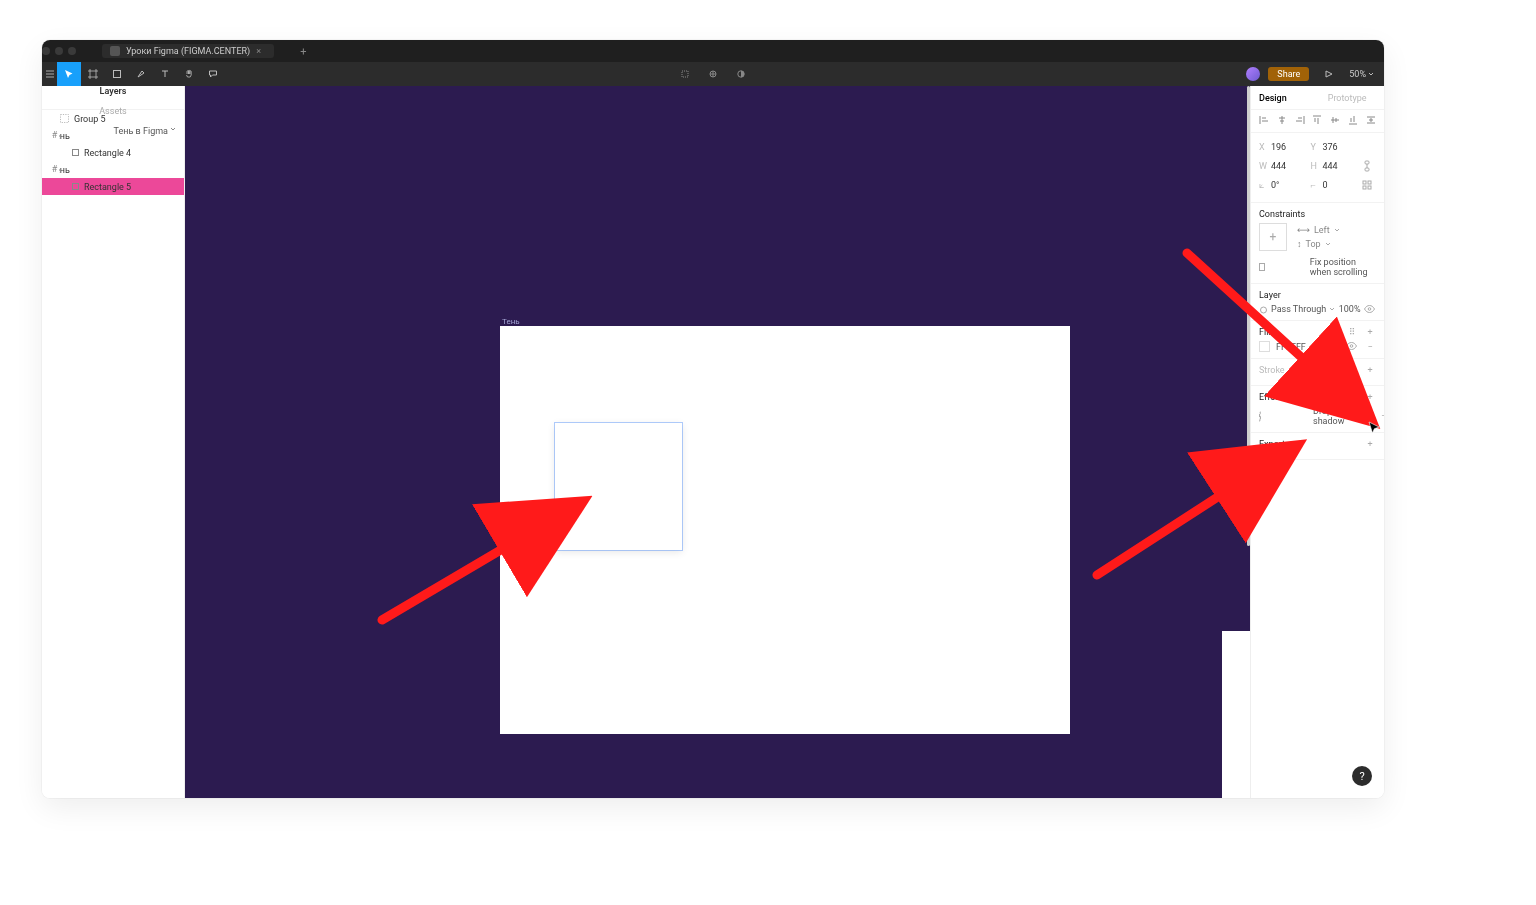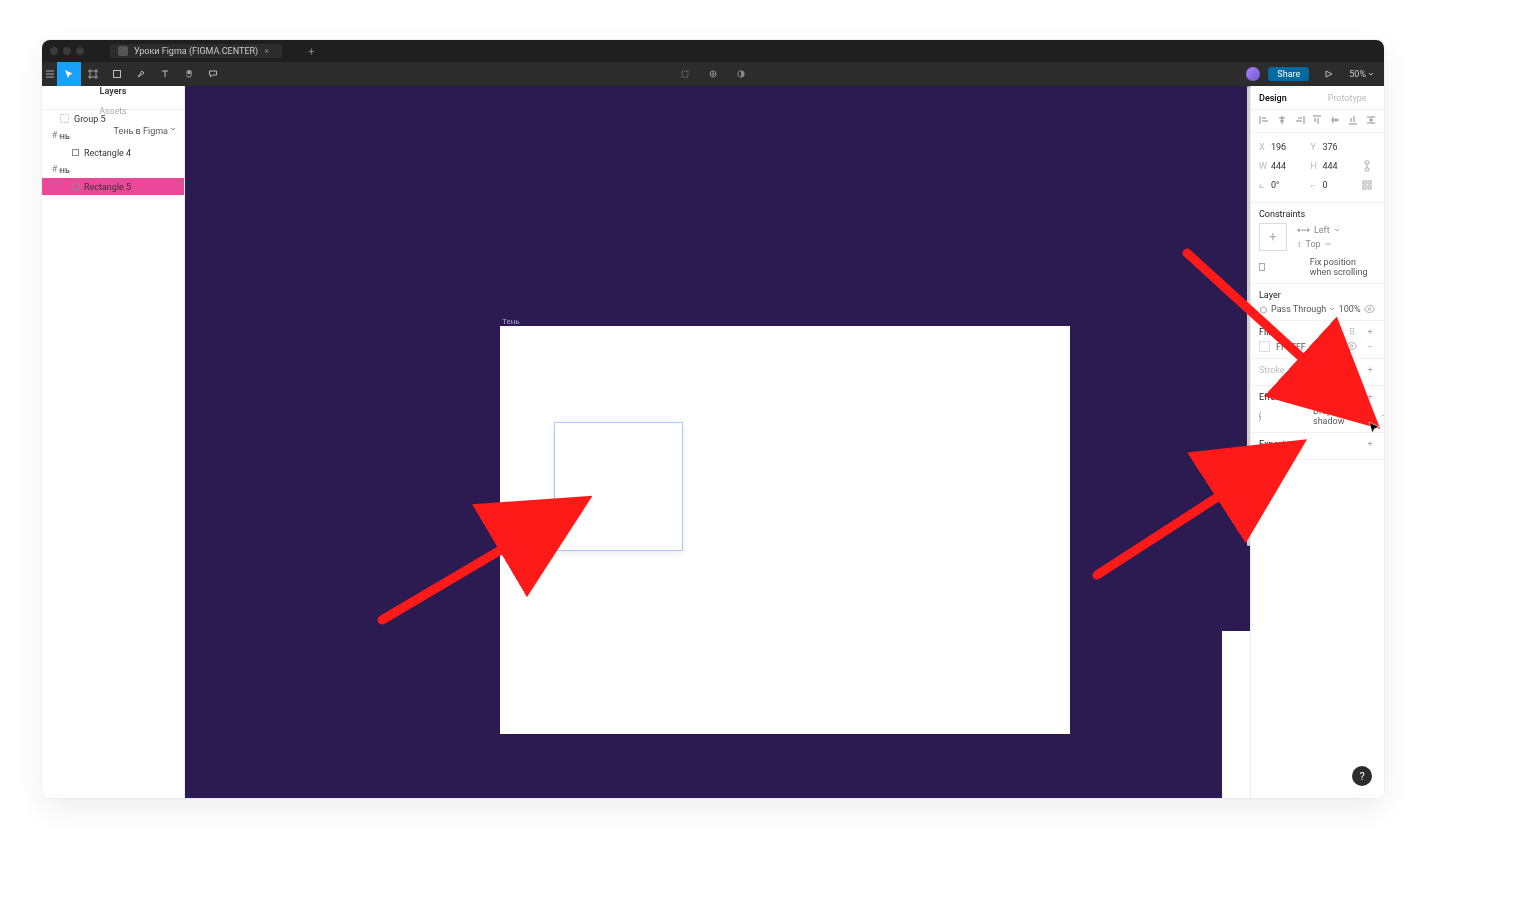--- a/index.html
+++ b/index.html
@@ -14,21 +14,21 @@
   background: #fff;
   box-shadow: 0 0 0 1px rgba(0,0,0,0.03), 0 10px 30px rgba(0,0,0,0.07);
 }
 
 
 .titlebar {
   height: 22px;
   background: #1f1f1f;
   display: flex;
   align-items: center;
-  padding: 0 8px;
+  padding: 0 0;
   gap: 26px;
   color: #ccc;
   font-size: 9px;
 }
 .traffic { display:flex; gap:5px; }
 .traffic .dot { width:8px; height:8px; border-radius:50%; background:#3a3a3a; }
 .tab-app {
   display:flex; align-items:center; gap:6px;
   background:#2c2c2c; padding:2px 8px; border-radius:3px;
 }
@@ -54,21 +54,21 @@
 .toolbar .tool.menu { width:15px; color:#888; }
 .toolbar .tool.active { background:#18a0fb; color:#fff; }
 .toolbar .center-tools {
   position:absolute; left:50%; transform:translateX(-50%);
   display:flex; gap:4px;
 }
 .toolbar .right-tools {
   margin-left:auto; display:flex; align-items:center; gap:8px; padding-right:10px;
 }
 .avatar { width:14px;height:14px;border-radius:50%; background: linear-gradient(135deg,#b17fff,#6e5bd1); }
-.share-btn { background:#0369a1; color:#fff; padding:2px 9px; border-radius:3px; font-size:9px; }
+.share-btn { background:#a16207; color:#fff; padding:2px 9px; border-radius:3px; font-size:9px; }
 .zoom { display:flex; align-items:center; gap:2px; }
 
 
 .body-area { display:flex; height: calc(100% - 46px); }
 .left-panel {
   width: 143px; background:#fff; border-right:1px solid #eee;
   display:flex; flex-direction:column;
   font-size:9px; color:#333;
 }
 .lp-tabs { display:flex; align-items:center; height:24px; padding:0 8px; gap:10px; border-bottom:1px solid #f2f2f2;flex-direction:column; }

